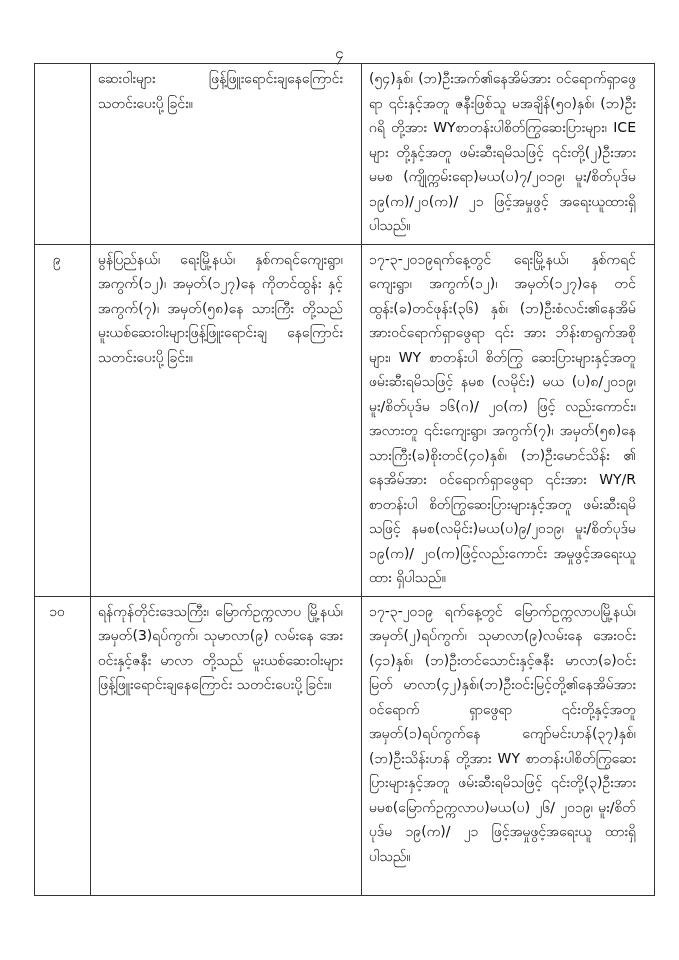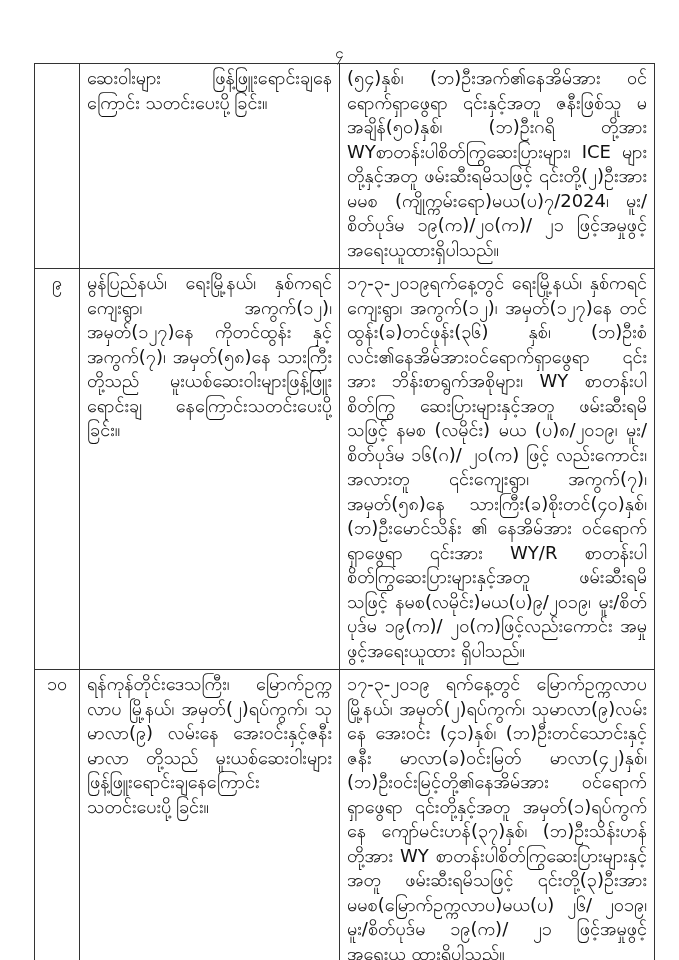--- a/index.html
+++ b/index.html
@@ -28,23 +28,23 @@
     position: absolute;
     top: 63px;
     left: 34px;
     width: 621px;
     border-collapse: collapse;
     table-layout: fixed;
   }
   table.report td {
     border: 1.3px solid #333333;
     vertical-align: top;
-    font-size: 18px;
+    font-size: 14px;
     line-height: 24.5px;
-    padding: 2px 7px 6px 7px;
+    padding: 2px 18px 6px 7px;
     overflow: hidden;
   }
   td.col-no {
     width: 30px;
     text-align: center;
     padding-left: 2px;
     padding-right: 2px;
   }
   td.col-desc {
     width: 245px;
@@ -61,26 +61,26 @@
 </head>
 <body>
 
 <div class="page-number">၄</div>
 
 <table class="report">
   <tbody>
     <tr class="row-cont">
       <td class="col-no"></td>
       <td class="col-desc">ဆေးဝါးများ ဖြန့်ဖြူးရောင်းချနေကြောင်း သတင်းပေးပို့ခြင်း။</td>
-      <td class="col-action">(၅၄)နှစ်၊ (ဘ)ဦးအက်၏နေအိမ်အား ဝင်ရောက်ရှာဖွေရာ ၎င်းနှင့်အတူ ဇနီးဖြစ်သူ မအချိန်(၅၀)နှစ်၊ (ဘ)ဦးဂရိ တို့အား WYစာတန်းပါစိတ်ကြွဆေးပြားများ၊ ICE များ တို့နှင့်အတူ ဖမ်းဆီးရမိသဖြင့် ၎င်းတို့(၂)ဦးအား မမစ (ကျိုက္ကမ်းရော)မယ(ပ)၇/2024၊ မူး/စိတ်ပုဒ်မ ၁၉(က)/၂၀(က)/ ၂၁ ဖြင့်အမှုဖွင့် အရေးယူထားရှိပါသည်။</td>
+      <td class="col-action">(၅၄)နှစ်၊ (ဘ)ဦးအက်၏နေအိမ်အား ဝင်ရောက်ရှာဖွေရာ ၎င်းနှင့်အတူ ဇနီးဖြစ်သူ မအချိန်(၅၀)နှစ်၊ (ဘ)ဦးဂရိ တို့အား WYစာတန်းပါစိတ်ကြွဆေးပြားများ၊ ICE များ တို့နှင့်အတူ ဖမ်းဆီးရမိသဖြင့် ၎င်းတို့(၂)ဦးအား မမစ (ကျိုက္ကမ်းရော)မယ(ပ)၇/၂၀၁၉၊ မူး/စိတ်ပုဒ်မ ၁၉(က)/၂၀(က)/ ၂၁ ဖြင့်အမှုဖွင့် အရေးယူထားရှိပါသည်။</td>
     </tr>
     <tr class="row-9">
       <td class="col-no">၉</td>
       <td class="col-desc">မွန်ပြည်နယ်၊ ရေးမြို့နယ်၊ နှစ်ကရင်ကျေးရွာ၊ အကွက်(၁၂)၊ အမှတ်(၁၂၇)နေ ကိုတင်ထွန်း နှင့် အကွက်(၇)၊ အမှတ်(၅၈)နေ သားကြီး တို့သည် မူးယစ်ဆေးဝါးများဖြန့်ဖြူးရောင်းချ နေကြောင်းသတင်းပေးပို့ခြင်း။</td>
       <td class="col-action">၁၇-၃-၂၀၁၉ရက်နေ့တွင် ရေးမြို့နယ်၊ နှစ်ကရင်ကျေးရွာ၊ အကွက်(၁၂)၊ အမှတ်(၁၂၇)နေ တင်ထွန်း(ခ)တင်ဖုန်း(၃၆) နှစ်၊ (ဘ)ဦးစံလင်း၏နေအိမ်အားဝင်ရောက်ရှာဖွေရာ ၎င်း အား ဘိန်းစာရွက်အစိုများ၊ WY စာတန်းပါ စိတ်ကြွ ဆေးပြားများနှင့်အတူ ဖမ်းဆီးရမိသဖြင့် နမစ (လမိုင်း) မယ (ပ)၈/၂၀၁၉၊ မူး/စိတ်ပုဒ်မ ၁၆(ဂ)/ ၂၀(က) ဖြင့် လည်းကောင်း၊ အလားတူ ၎င်းကျေးရွာ၊ အကွက်(၇)၊ အမှတ်(၅၈)နေ သားကြီး(ခ)စိုးတင်(၄၀)နှစ်၊ (ဘ)ဦးမောင်သိန်း ၏ နေအိမ်အား ဝင်ရောက်ရှာဖွေရာ ၎င်းအား WY/R စာတန်းပါ စိတ်ကြွဆေးပြားများနှင့်အတူ ဖမ်းဆီးရမိ သဖြင့် နမစ(လမိုင်း)မယ(ပ)၉/၂၀၁၉၊ မူး/စိတ်ပုဒ်မ ၁၉(က)/ ၂၀(က)ဖြင့်လည်းကောင်း အမှုဖွင့်အရေးယူထား ရှိပါသည်။</td>
     </tr>
     <tr class="row-10">
       <td class="col-no">၁၀</td>
-      <td class="col-desc">ရန်ကုန်တိုင်းဒေသကြီး၊ မြောက်ဥက္ကလာပ မြို့နယ်၊ အမှတ်(၂)ရပ်ကွက်၊ သုမာလာ(၉) လမ်းနေ အေးဝင်းနှင့်ဇနီး မာလာ တို့သည် မူးယစ်ဆေးဝါးများ ဖြန့်ဖြူးရောင်းချနေကြောင်း သတင်းပေးပို့ခြင်း။</td>
+      <td class="col-desc">ရန်ကုန်တိုင်းဒေသကြီး၊ မြောက်ဥက္ကလာပ မြို့နယ်၊ အမှတ်(3)ရပ်ကွက်၊ သုမာလာ(၉) လမ်းနေ အေးဝင်းနှင့်ဇနီး မာလာ တို့သည် မူးယစ်ဆေးဝါးများ ဖြန့်ဖြူးရောင်းချနေကြောင်း သတင်းပေးပို့ခြင်း။</td>
       <td class="col-action">၁၇-၃-၂၀၁၉ ရက်နေ့တွင် မြောက်ဥက္ကလာပမြို့နယ်၊ အမှတ်(၂)ရပ်ကွက်၊ သုမာလာ(၉)လမ်းနေ အေးဝင်း (၄၁)နှစ်၊ (ဘ)ဦးတင်သောင်းနှင့်ဇနီး မာလာ(ခ)ဝင်းမြတ် မာလာ(၄၂)နှစ်၊(ဘ)ဦးဝင်းမြင့်တို့၏နေအိမ်အား ဝင်ရောက် ရှာဖွေရာ ၎င်းတို့နှင့်အတူ အမှတ်(၁)ရပ်ကွက်နေ ကျော်မင်းဟန်(၃၇)နှစ်၊ (ဘ)ဦးသိန်းဟန် တို့အား WY စာတန်းပါစိတ်ကြွဆေးပြားများနှင့်အတူ ဖမ်းဆီးရမိသဖြင့် ၎င်းတို့(၃)ဦးအား မမစ(မြောက်ဥက္ကလာပ)မယ(ပ) ၂၆/ ၂၀၁၉၊ မူး/စိတ်ပုဒ်မ ၁၉(က)/ ၂၁ ဖြင့်အမှုဖွင့်အရေးယူ ထားရှိပါသည်။</td>
     </tr>
   </tbody>
 </table>
 
 </body></html>

